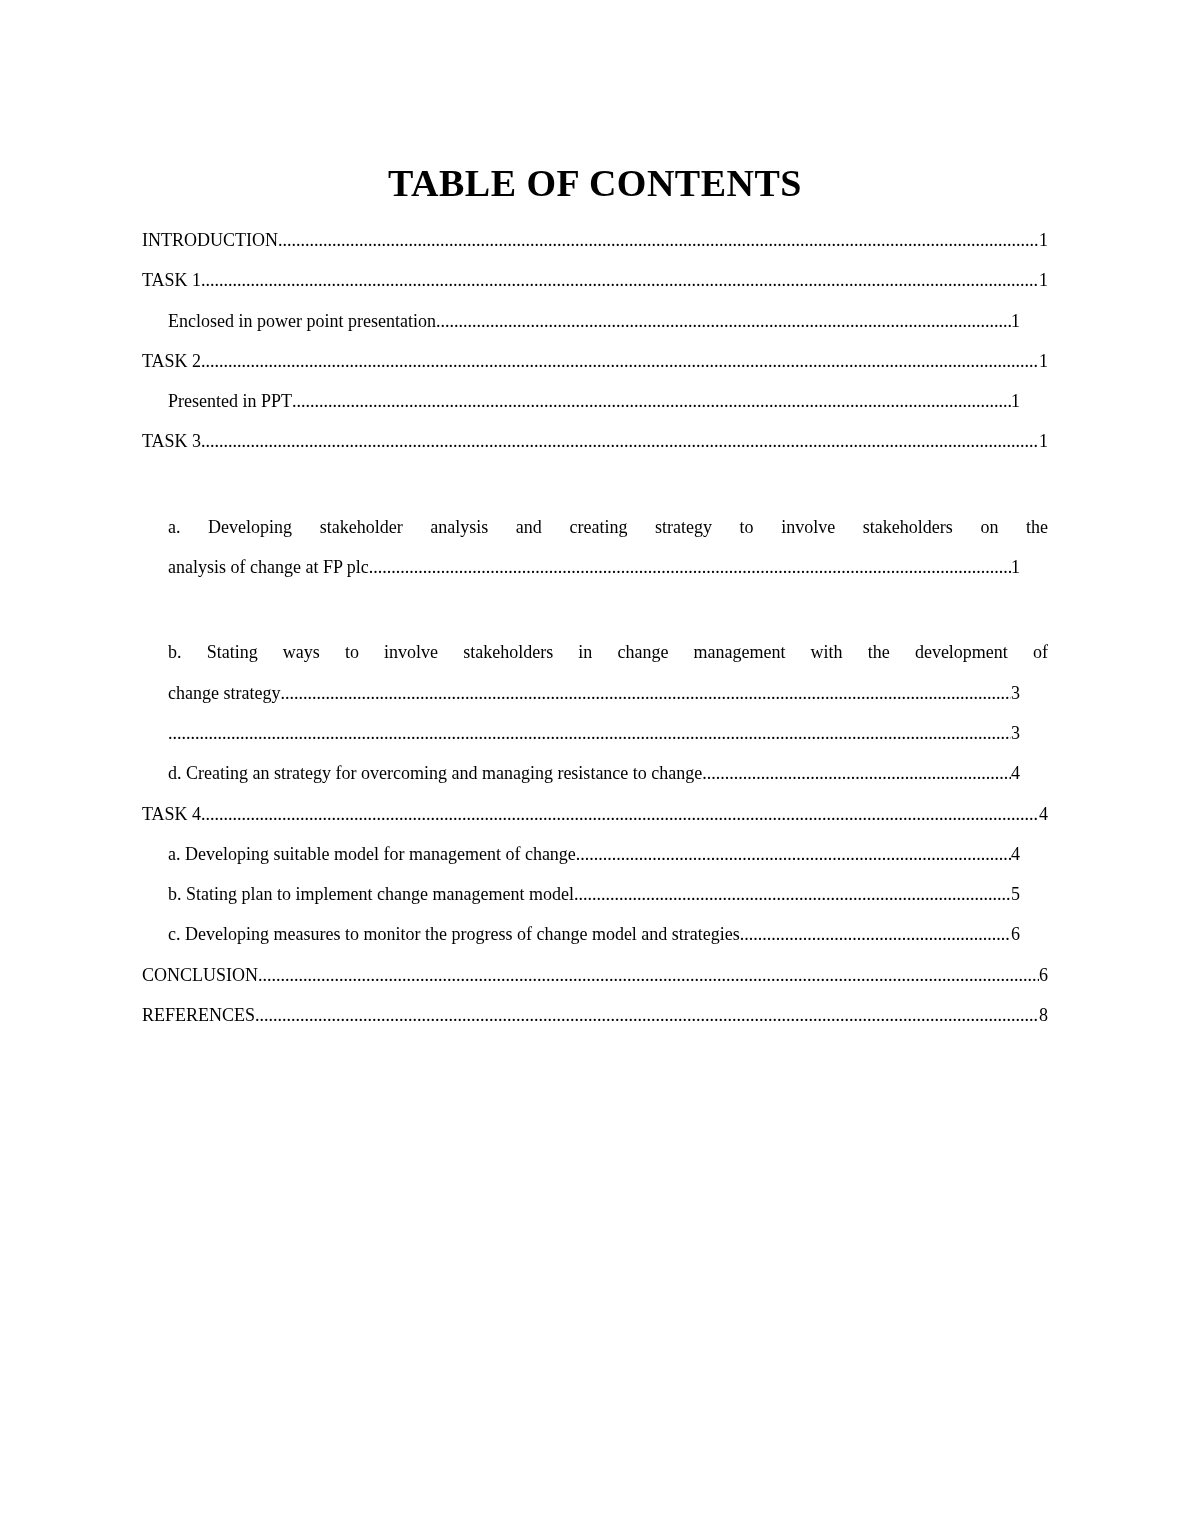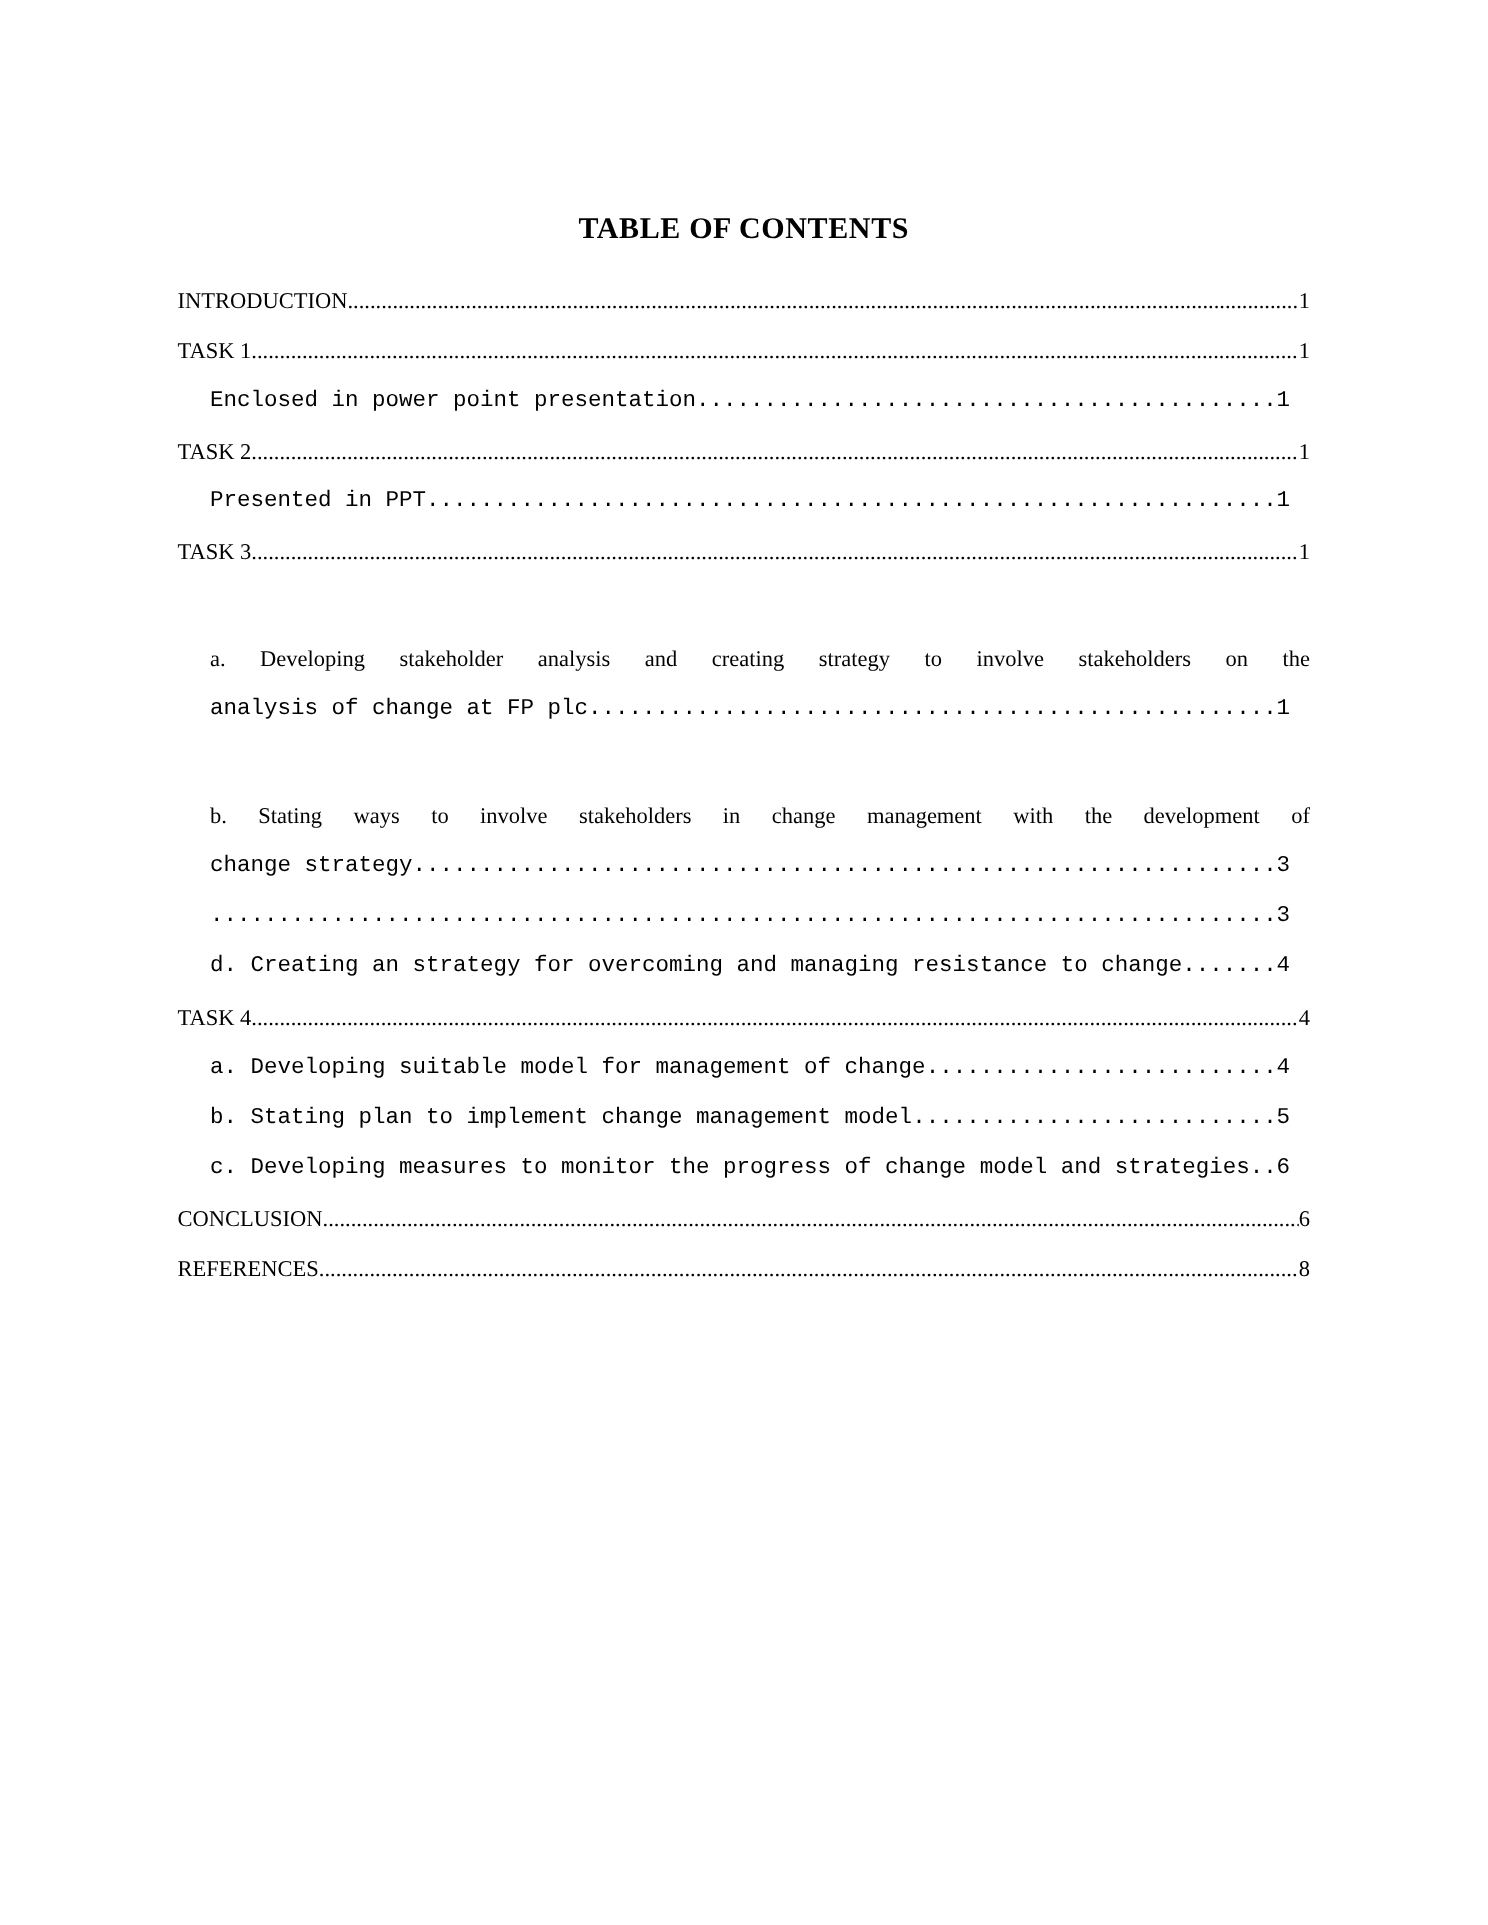--- a/index.html
+++ b/index.html
@@ -14,21 +14,21 @@
     background: #ffffff;
     color: #000000;
     font-family: "Liberation Serif", "DejaVu Serif", serif;
     box-sizing: border-box;
     padding-top: 164px;
     overflow: hidden;
   }
   .doc-title {
     text-align: center;
     font-weight: bold;
-    font-size: 24px;
+    font-size: 38px;
     line-height: 38px;
     letter-spacing: 0.5px;
   }
   .toc {
     margin: 18px 142px 0 142px; 
     font-size: 18px;
     line-height: 40.3px;
   }
   .entry { }
   .entry.indent { padding-left: 26px; }
@@ -37,21 +37,21 @@
     text-align: justify;
     text-align-last: justify;
     white-space: nowrap;
     margin-top: 45px;
   }
   
   .lline {
     display: flex;
     align-items: baseline;
   }
-  .entry.indent .lline { margin-right: 16px; font-family: Liberation Mono, monospace; } 
+  .entry.indent .lline { margin-right: 28px; } 
   .lline .txt {
     flex: 0 0 auto;
     white-space: nowrap;
   }
   .leader {
     flex: 1 1 auto;
     overflow: hidden;
     white-space: nowrap;
     min-width: 0;
   }

